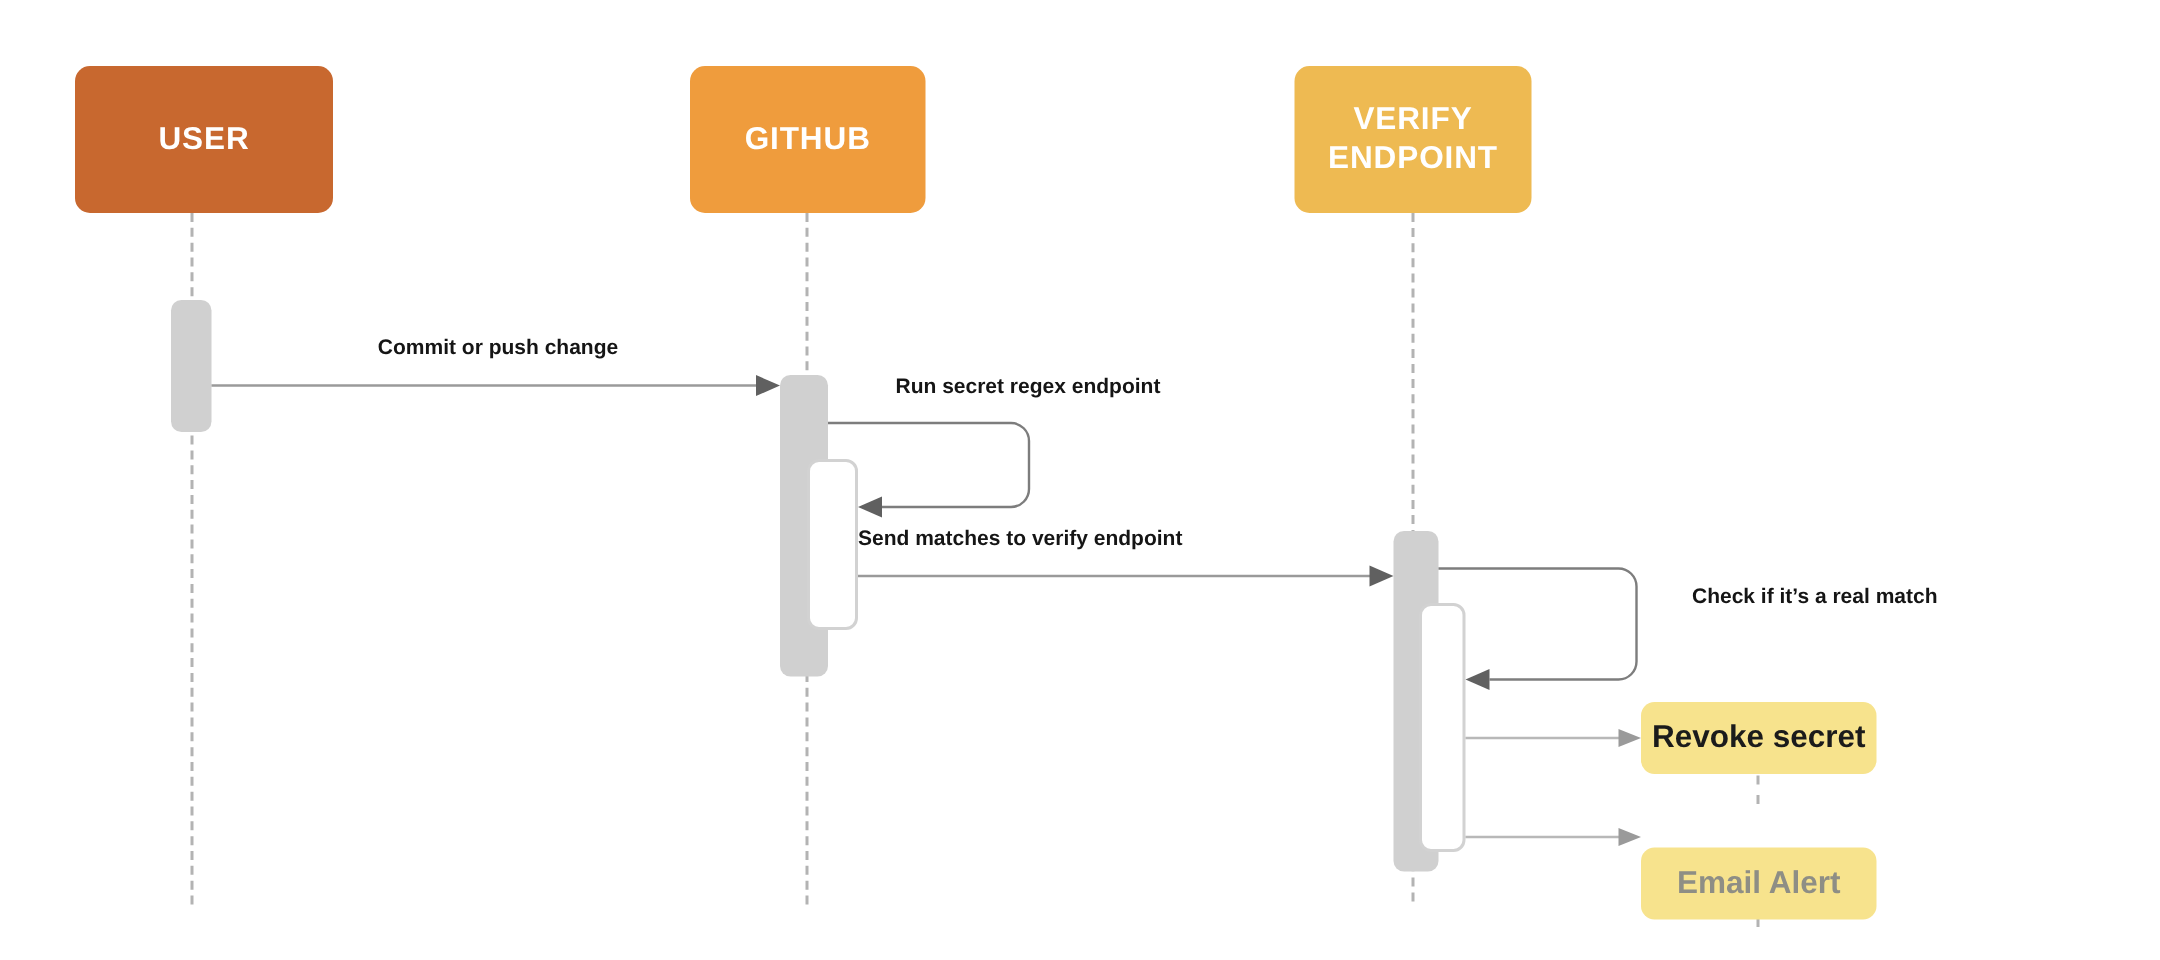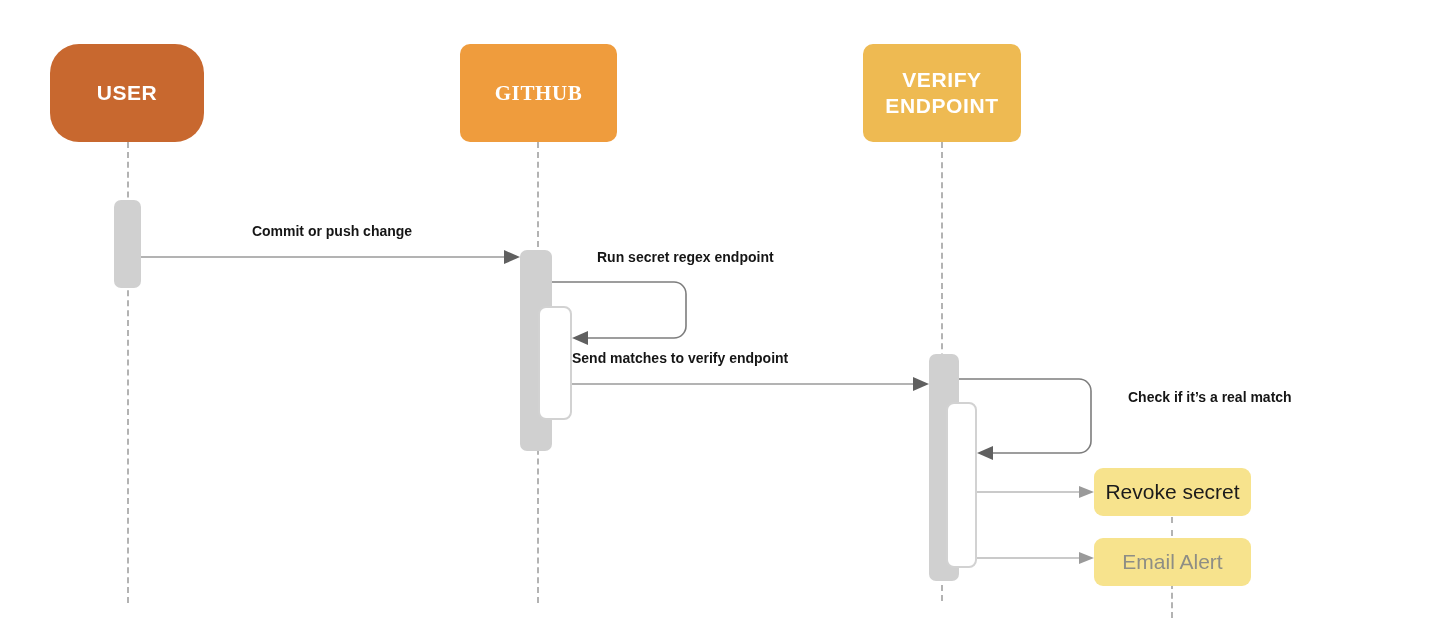--- a/index.html
+++ b/index.html
@@ -10,22 +10,22 @@
   }
   .stage { position: absolute; left: 0; top: 0; width: 1440px; height: 640px; background: #ffffff; }
 
   
   .actor {
     position: absolute; top: 44px; height: 98px; border-radius: 10px;
     display: flex; align-items: center; justify-content: center; text-align: center;
     color: #ffffff; font-weight: 700; font-size: 21px; letter-spacing: 0.6px;
     line-height: 1.25; padding: 0 14px;
   }
-  .actor-user   { left: 50px;  width: 154px; border-radius: 29px; }
-  .actor-github { left: 460px; width: 157px; font-family: Liberation Serif, serif; }
+  .actor-user   { left: 50px;  width: 172px; }
+  .actor-github { left: 460px; width: 157px; }
   .actor-verify { left: 863px; width: 158px; }
 
   
   .lifeline { position: absolute; width: 0; border-left: 2px dashed #b3b3b3; z-index: 1; }
   .ll-user   { left: 127px;  top: 142px; height: 461px; }
   .ll-github { left: 537px;  top: 142px; height: 461px; }
   .ll-verify { left: 941px;  top: 142px; height: 459px; }
   .ll-note-a { left: 1171px; top: 517px; height: 19px; }
   .ll-note-b { left: 1171px; top: 583px; height: 35px; }
 
@@ -56,24 +56,24 @@
   }
   .lbl-commit { left: 332px; top: 223px; transform: translateX(-50%); }
   .lbl-run    { left: 597px; top: 249px; }
   .lbl-send   { left: 572px; top: 350px; }
   .lbl-check  { left: 1128px; top: 389px; }
 
   
   .note {
     position: absolute; left: 1094px; width: 157px; height: 48px; border-radius: 9px;
     display: flex; align-items: center; justify-content: center;
-    font-weight: 400; font-size: 21px; z-index: 5; white-space: nowrap;
+    font-weight: 700; font-size: 21px; z-index: 5; white-space: nowrap;
   }
   .note-revoke { top: 468px; }
-  .note-email  { top: 538px; }
+  .note-email  { top: 565px; }
 </style>
 </head>
 <body>
 
 <div class="stage">
 
   <div class="lifeline ll-user"></div>
   <div class="lifeline ll-github"></div>
   <div class="lifeline ll-verify"></div>
   <div class="lifeline ll-note-a"></div>

